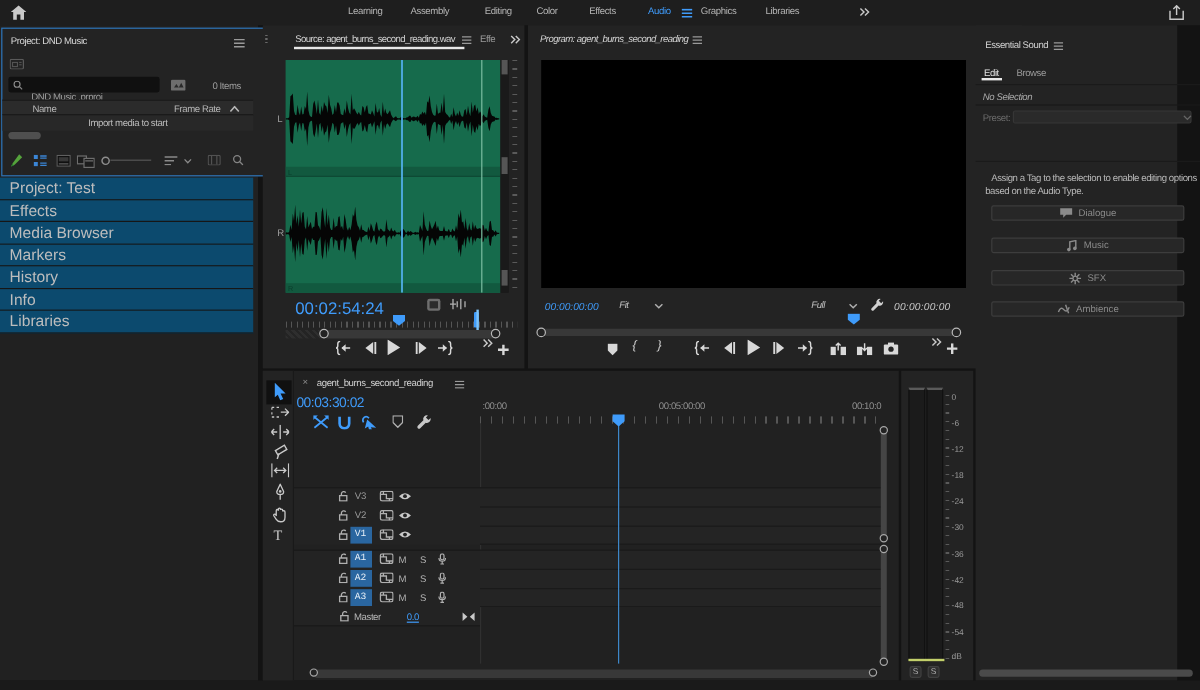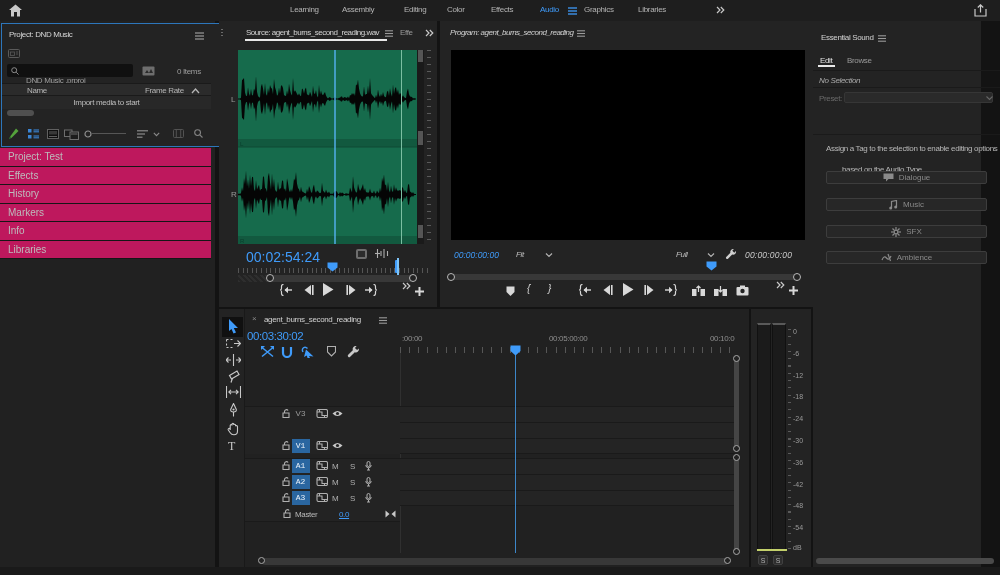--- a/index.html
+++ b/index.html
@@ -136,28 +136,29 @@
     <svg class="abs" style="left:192px;top:6px;" width="9" height="9" viewBox="0 0 9 9">
       <circle cx="3.6" cy="3.6" r="2.9" fill="none" stroke="#848484" stroke-width="1.1"></circle>
       <line x1="5.8" y1="5.8" x2="8.5" y2="8.5" stroke="#848484" stroke-width="1.1"></line>
     </svg>
   </div>
 </div>
 
 <div class="abs" style="left:0;top:148px;width:211px;">
   <div class="lrow">Project: Test</div>
   <div class="lrow">Effects</div>
+  <div class="lrow">Media Browser</div>
+  <div class="lrow">Markers</div>
   <div class="lrow">History</div>
-  <div class="lrow">Markers</div>
   <div class="lrow">Info</div>
   <div class="lrow">Libraries</div>
 </div>
 <style>
-.lrow { height:18.5px; line-height:18px; padding-left:8px; font-size:10px; color:#bdbdbd;
-  border-bottom:1px solid #161616; background:#be185d; }
+.lrow { height:18.5px; line-height:18px; padding-left:8px; font-size:13px; color:#bdbdbd;
+  border-bottom:1px solid #161616; background:#0c4a6e; }
 </style>
 
 <div class="panel" id="srcpanel" style="left:219px;top:21px;width:218px;height:286px;">
   <div class="abs" style="left:2px;top:8px;width:2px;height:8px;background:repeating-linear-gradient(to bottom,#6a6a6a 0,#6a6a6a 1px,transparent 1px,transparent 3px);"></div>
 
   <div class="txt" style="left:27px;top:7px;font-size:8px;letter-spacing:-0.5px;color:#d2d2d2;">Source: agent_burns_second_reading.wav</div>
   <svg class="abs" style="left:166px;top:9px;" width="8" height="7" viewBox="0 0 8 7">
     <g stroke="#9a9a9a" stroke-width="1.1">
           <line x1="0" y1="0.8" x2="8" y2="0.8"></line>
           <line x1="0" y1="3.5" x2="8" y2="3.5"></line>
@@ -371,21 +372,21 @@
   <div class="txt" style="left:6px;top:55px;font-size:8px;color:#ababab;font-style:italic;">No Selection</div>
   <div class="abs" style="left:0;top:66px;width:187px;height:1px;background:#1a1a1a;"></div>
   <div class="txt" style="left:6px;top:73px;font-size:8px;color:#6a6a6a;">Preset:</div>
   <div class="abs" style="left:31px;top:71px;width:149px;height:11px;background:#2a2a2a;border:1px solid #363636;border-radius:2px;">
     <svg class="abs" style="left:141px;top:3px;" width="7" height="5" viewBox="0 0 7 5">
       <path d="M0.5 0.5 L3.5 3.5 L6.5 0.5" fill="none" stroke="#666" stroke-width="1.1"></path>
     </svg>
   </div>
   <div class="abs" style="left:0;top:113px;width:187px;height:1px;background:#1a1a1a;"></div>
   <div class="txt" style="left:13px;top:123px;font-size:8px;color:#b8b8b8;">Assign a Tag to the selection to enable editing options</div>
-  <div class="txt" style="left:29px;top:134px;font-size:8px;color:#b8b8b8;margin-top:10px;">based on the Audio Type.</div>
+  <div class="txt" style="left:8px;top:134px;font-size:8px;color:#b8b8b8;">based on the Audio Type.</div>
   <div class="esbtn" style="top:150px;">
     <svg width="11" height="9" viewBox="0 0 11 9" style="margin-right:5px;">
       <path d="M0.5 0.5 h10 v5.5 h-5 l-2.5 2.5 v-2.5 h-2.5 Z" fill="#8a8a8a"></path>
     </svg>Dialogue</div>
   <div class="esbtn" style="top:177px;">
     <svg width="9" height="10" viewBox="0 0 9 10" style="margin-right:5px;">
       <path d="M2.5 8 L2.5 1.5 L7.5 0.5 L7.5 7" fill="none" stroke="#8a8a8a" stroke-width="1.2"></path>
       <circle cx="1.7" cy="8" r="1.5" fill="#8a8a8a"></circle>
           <circle cx="6.7" cy="7" r="1.5" fill="#8a8a8a"></circle>
     </svg>Music</div>
@@ -513,20 +514,34 @@
     <div class="tname">V3</div>
         <svg class="sync" viewBox="0 0 12 9">
           <rect x="1" y="0.5" width="10.5" height="8" rx="1.5" fill="none" stroke="#b0b0b0" stroke-width="1.1"></rect>
           <path d="M1 3 L6 3 L6 6.5 L11.5 6.5 M3.5 0.5 V3 M8.5 6.5 V8.5" stroke="#b0b0b0" stroke-width="1.1" fill="none"></path>
         </svg>
     <svg class="eye" viewBox="0 0 11 7">
           <path d="M0.5 3.5 Q5.5 -1.5 10.5 3.5 Q5.5 8.5 0.5 3.5 Z" fill="#c8c8c8"></path>
           <circle cx="5.5" cy="3.5" r="1.6" fill="#232323"></circle>
         </svg>
   </div>
+  <div class="trow" style="top:112.5px;">
+    <svg class="lock" viewBox="0 0 8 9">
+          <path d="M1 4 h6 v4.5 h-6 Z M2.5 4 V2.5 a2 2 0 0 1 3.6-1" fill="none" stroke="#b0b0b0" stroke-width="1.1"></path>
+        </svg>
+    <div class="tname">V2</div>
+        <svg class="sync" viewBox="0 0 12 9">
+          <rect x="1" y="0.5" width="10.5" height="8" rx="1.5" fill="none" stroke="#b0b0b0" stroke-width="1.1"></rect>
+          <path d="M1 3 L6 3 L6 6.5 L11.5 6.5 M3.5 0.5 V3 M8.5 6.5 V8.5" stroke="#b0b0b0" stroke-width="1.1" fill="none"></path>
+        </svg>
+    <svg class="eye" viewBox="0 0 11 7">
+          <path d="M0.5 3.5 Q5.5 -1.5 10.5 3.5 Q5.5 8.5 0.5 3.5 Z" fill="#c8c8c8"></path>
+          <circle cx="5.5" cy="3.5" r="1.6" fill="#232323"></circle>
+        </svg>
+  </div>
   <div class="trow" style="top:128.5px;">
     <svg class="lock" viewBox="0 0 8 9">
           <path d="M1 4 h6 v4.5 h-6 Z M2.5 4 V2.5 a2 2 0 0 1 3.6-1" fill="none" stroke="#b0b0b0" stroke-width="1.1"></path>
         </svg>
     <div class="tname sel">V1</div>
         <svg class="sync" viewBox="0 0 12 9">
           <rect x="1" y="0.5" width="10.5" height="8" rx="1.5" fill="none" stroke="#b0b0b0" stroke-width="1.1"></rect>
           <path d="M1 3 L6 3 L6 6.5 L11.5 6.5 M3.5 0.5 V3 M8.5 6.5 V8.5" stroke="#b0b0b0" stroke-width="1.1" fill="none"></path>
         </svg>
     <svg class="eye" viewBox="0 0 11 7">

